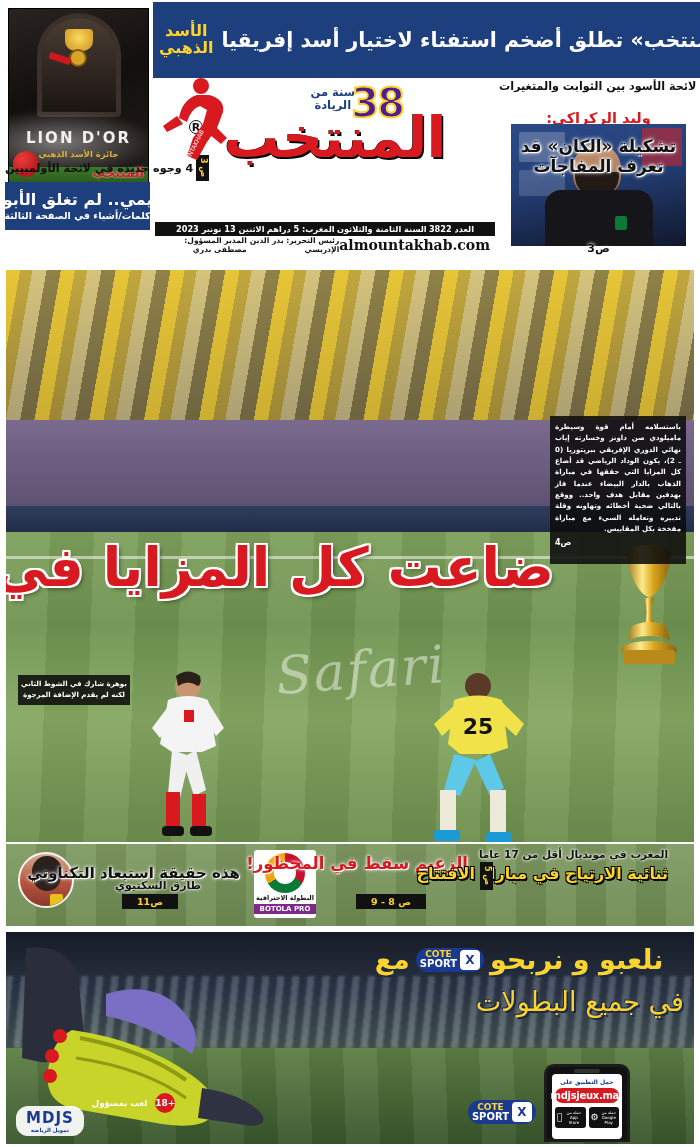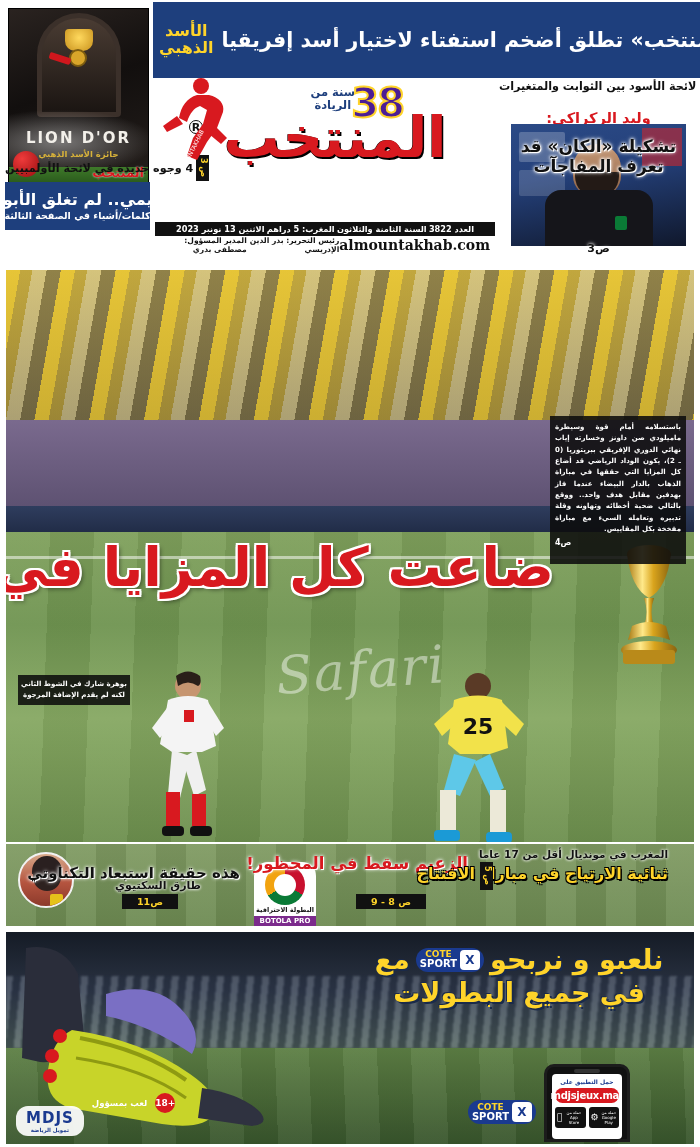--- a/index.html
+++ b/index.html
@@ -355,22 +355,22 @@
   
   .t2 { left: 246px; width: 218px; }
   .t2 .head {
     position: absolute; right: 2px; top: 10px; width: 160px; text-align: center;
     color: #d8191f; font-size: 16.5px; font-weight: bold; letter-spacing: -0.9px;
     text-shadow: 0 0 3px #fff,0 0 4px #fff,1px 1px 0 #fff; white-space: nowrap;
   }
   .t2 .pg { position: absolute; right: 44px; top: 46px; }
   .botola {
     position: absolute; left: 2px; top: 6px; width: 62px; height: 68px;
-    background: #fff; border-radius: 14px; display: flex; flex-direction: column;
-    align-items: center; justify-content: flex-start; padding-top: 3px; margin-top: 12px;
+    background: #fff; border-radius: 3px; display: flex; flex-direction: column;
+    align-items: center; justify-content: flex-start; padding-top: 3px;
   }
   .botola .ring {
     width: 40px; height: 40px; border-radius: 50%;
     background: conic-gradient(#c8102e 0 33%, #0a7a36 33% 66%, #f2a30f 66% 100%);
     position: relative;
   }
   .botola .ring::after {
     content:''; position:absolute; left:9px; top:9px; width:22px; height:22px;
     border-radius:50%; background:#fff;
   }
@@ -428,22 +428,22 @@
   }
   .ad-line1 {
     display: flex; flex-direction: row-reverse; align-items: center;
     justify-content: center; gap: 6px;
   }
   .ad-word {
     color: #ffd42a; font-size: 27px; font-weight: bold; letter-spacing: -1px;
     text-shadow: 2px 2px 0 #1a2a4a, -1px -1px 0 #1a2a4a;
   }
   .ad-line2 {
-    color: #ffd42a; font-size: 27px; font-weight: bold; letter-spacing: -1px;
-    margin-top: 2px; text-shadow: 2px 2px 0 #1a2a4a,-1px -1px 0 #1a2a4a;
+    color: #ffd42a; font-size: 27px; font-weight: normal; letter-spacing: -1px;
+    margin-top: 11px; text-shadow: 2px 2px 0 #1a2a4a,-1px -1px 0 #1a2a4a; text-align: right;
   }
   .cote-logo {
     display: inline-flex; flex-direction: row-reverse; align-items: center;
     background: #1a3a8f; border-radius: 13px; padding: 2px 4px; gap: 3px;
   }
   .cote-logo .txt {
     color: #fff; font-size: 10px; font-weight: bold; line-height: 1.0;
     text-align: center;
   }
   .cote-logo .txt .c1 { color: #ffd42a; font-size: 9px; display:block; }

